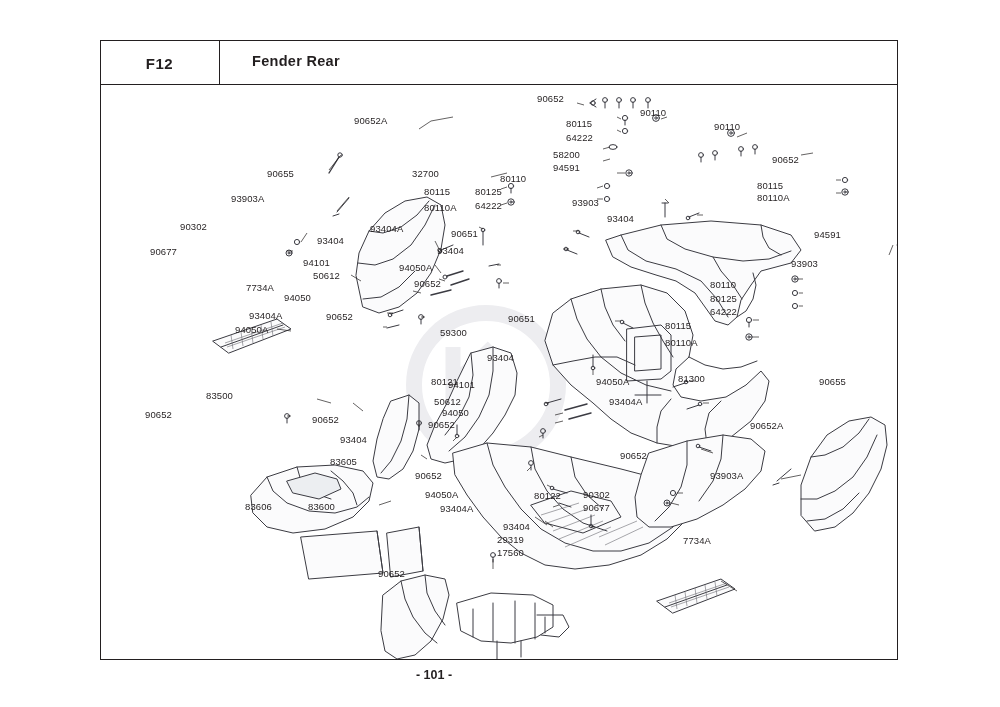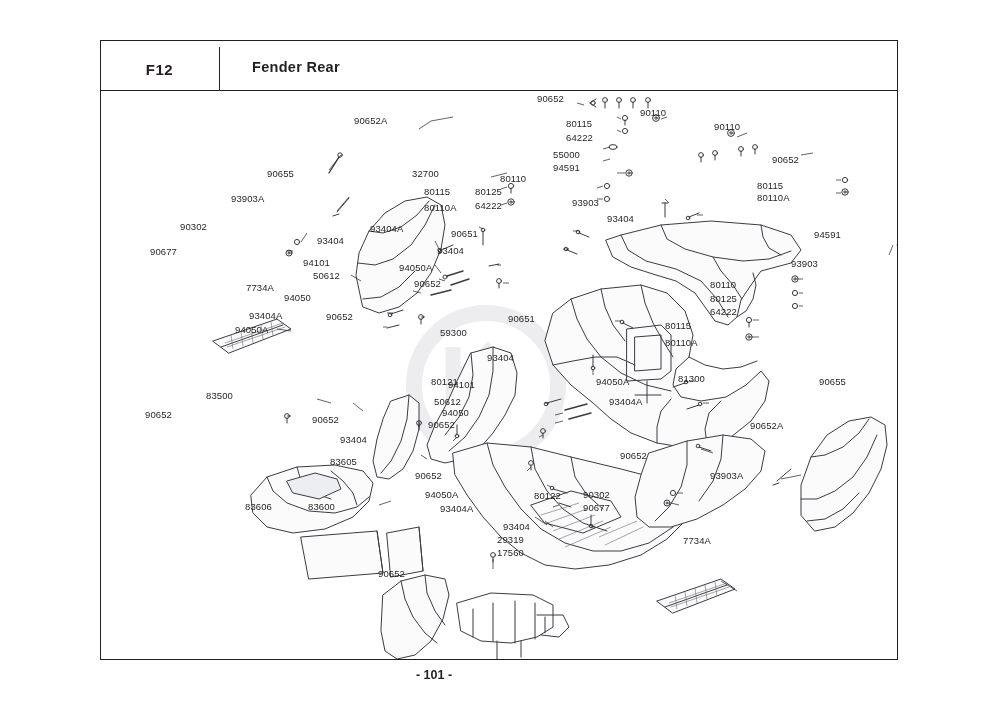--- a/index.html
+++ b/index.html
@@ -28,21 +28,21 @@
     top: 40px;
     width: 798px;
     height: 620px;
     border: 1px solid #231f20;
     box-sizing: border-box;
   }
   
   .title-bar {
     position: absolute;
     left: 100px;
-    top: 47px;
+    top: 41px;
     width: 798px;
     height: 44px;
     box-sizing: border-box;
     border-bottom: 1px solid #231f20;
   }
   .code-cell {
     position: absolute;
     left: 0;
     top: 0;
     width: 120px;
@@ -498,21 +498,21 @@
       </g>
     </svg>
   </div>
 
   <div id="label-layer">
       <div class="lbl" style="left: 537px; top: 93px;">90652</div>
       <div class="lbl" style="left: 640px; top: 107px;">90110</div>
       <div class="lbl" style="left: 714px; top: 121px;">90110</div>
       <div class="lbl" style="left: 566px; top: 118px;">80115</div>
       <div class="lbl" style="left: 566px; top: 132px;">64222</div>
-      <div class="lbl" style="left: 553px; top: 149px;">55000</div>
+      <div class="lbl" style="left: 553px; top: 149px;">58200</div>
       <div class="lbl" style="left: 553px; top: 162px;">94591</div>
       <div class="lbl" style="left: 772px; top: 154px;">90652</div>
       <div class="lbl" style="left: 757px; top: 180px;">80115</div>
       <div class="lbl" style="left: 757px; top: 192px;">80110A</div>
       <div class="lbl" style="left: 814px; top: 229px;">94591</div>
       <div class="lbl" style="left: 791px; top: 258px;">93903</div>
       <div class="lbl" style="left: 354px; top: 115px;">90652A</div>
       <div class="lbl" style="left: 412px; top: 168px;">32700</div>
       <div class="lbl" style="left: 267px; top: 168px;">90655</div>
       <div class="lbl" style="left: 424px; top: 186px;">80115</div>

